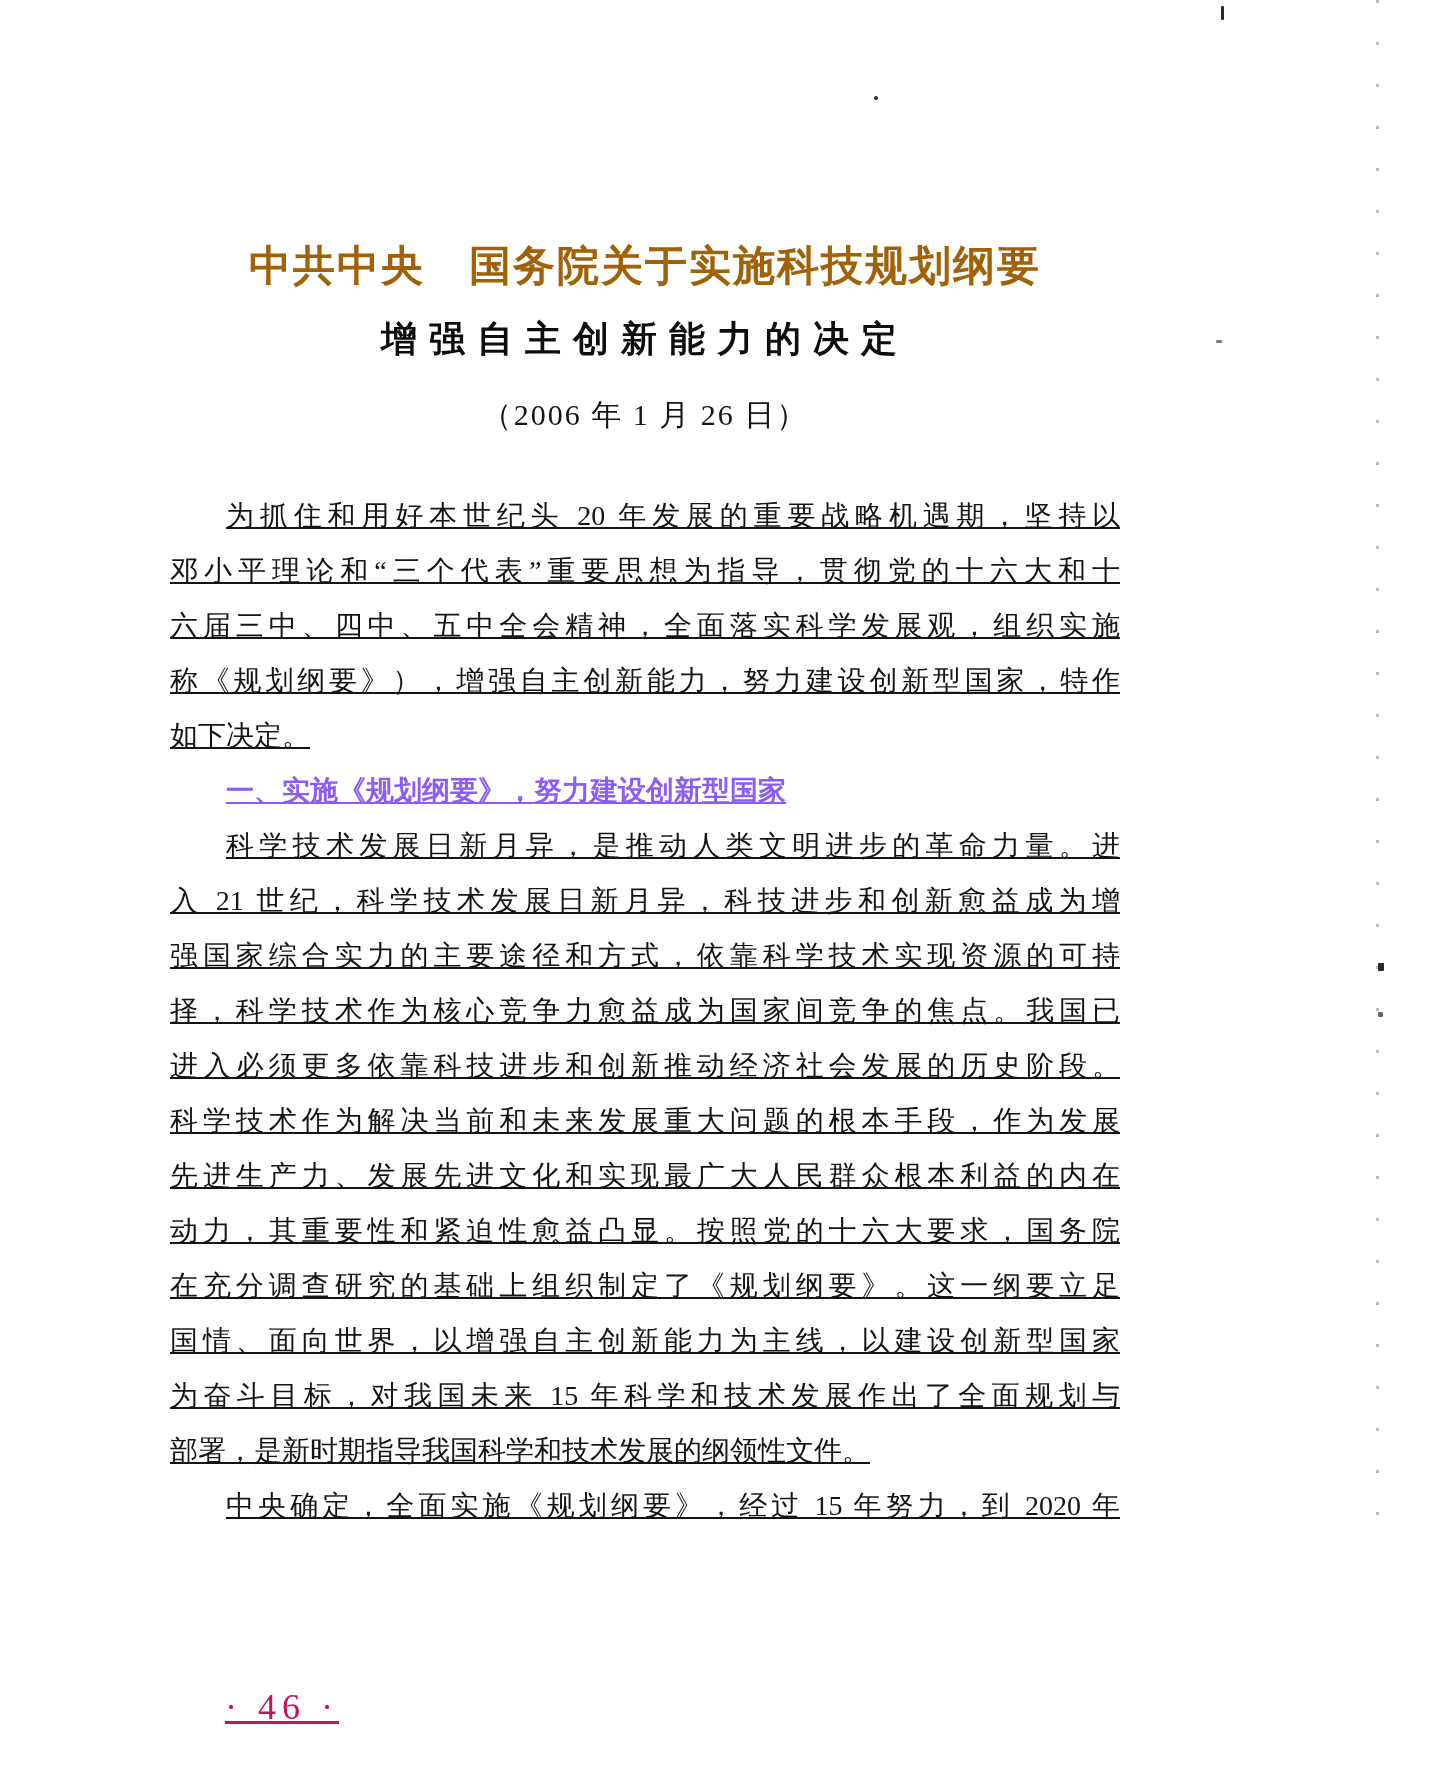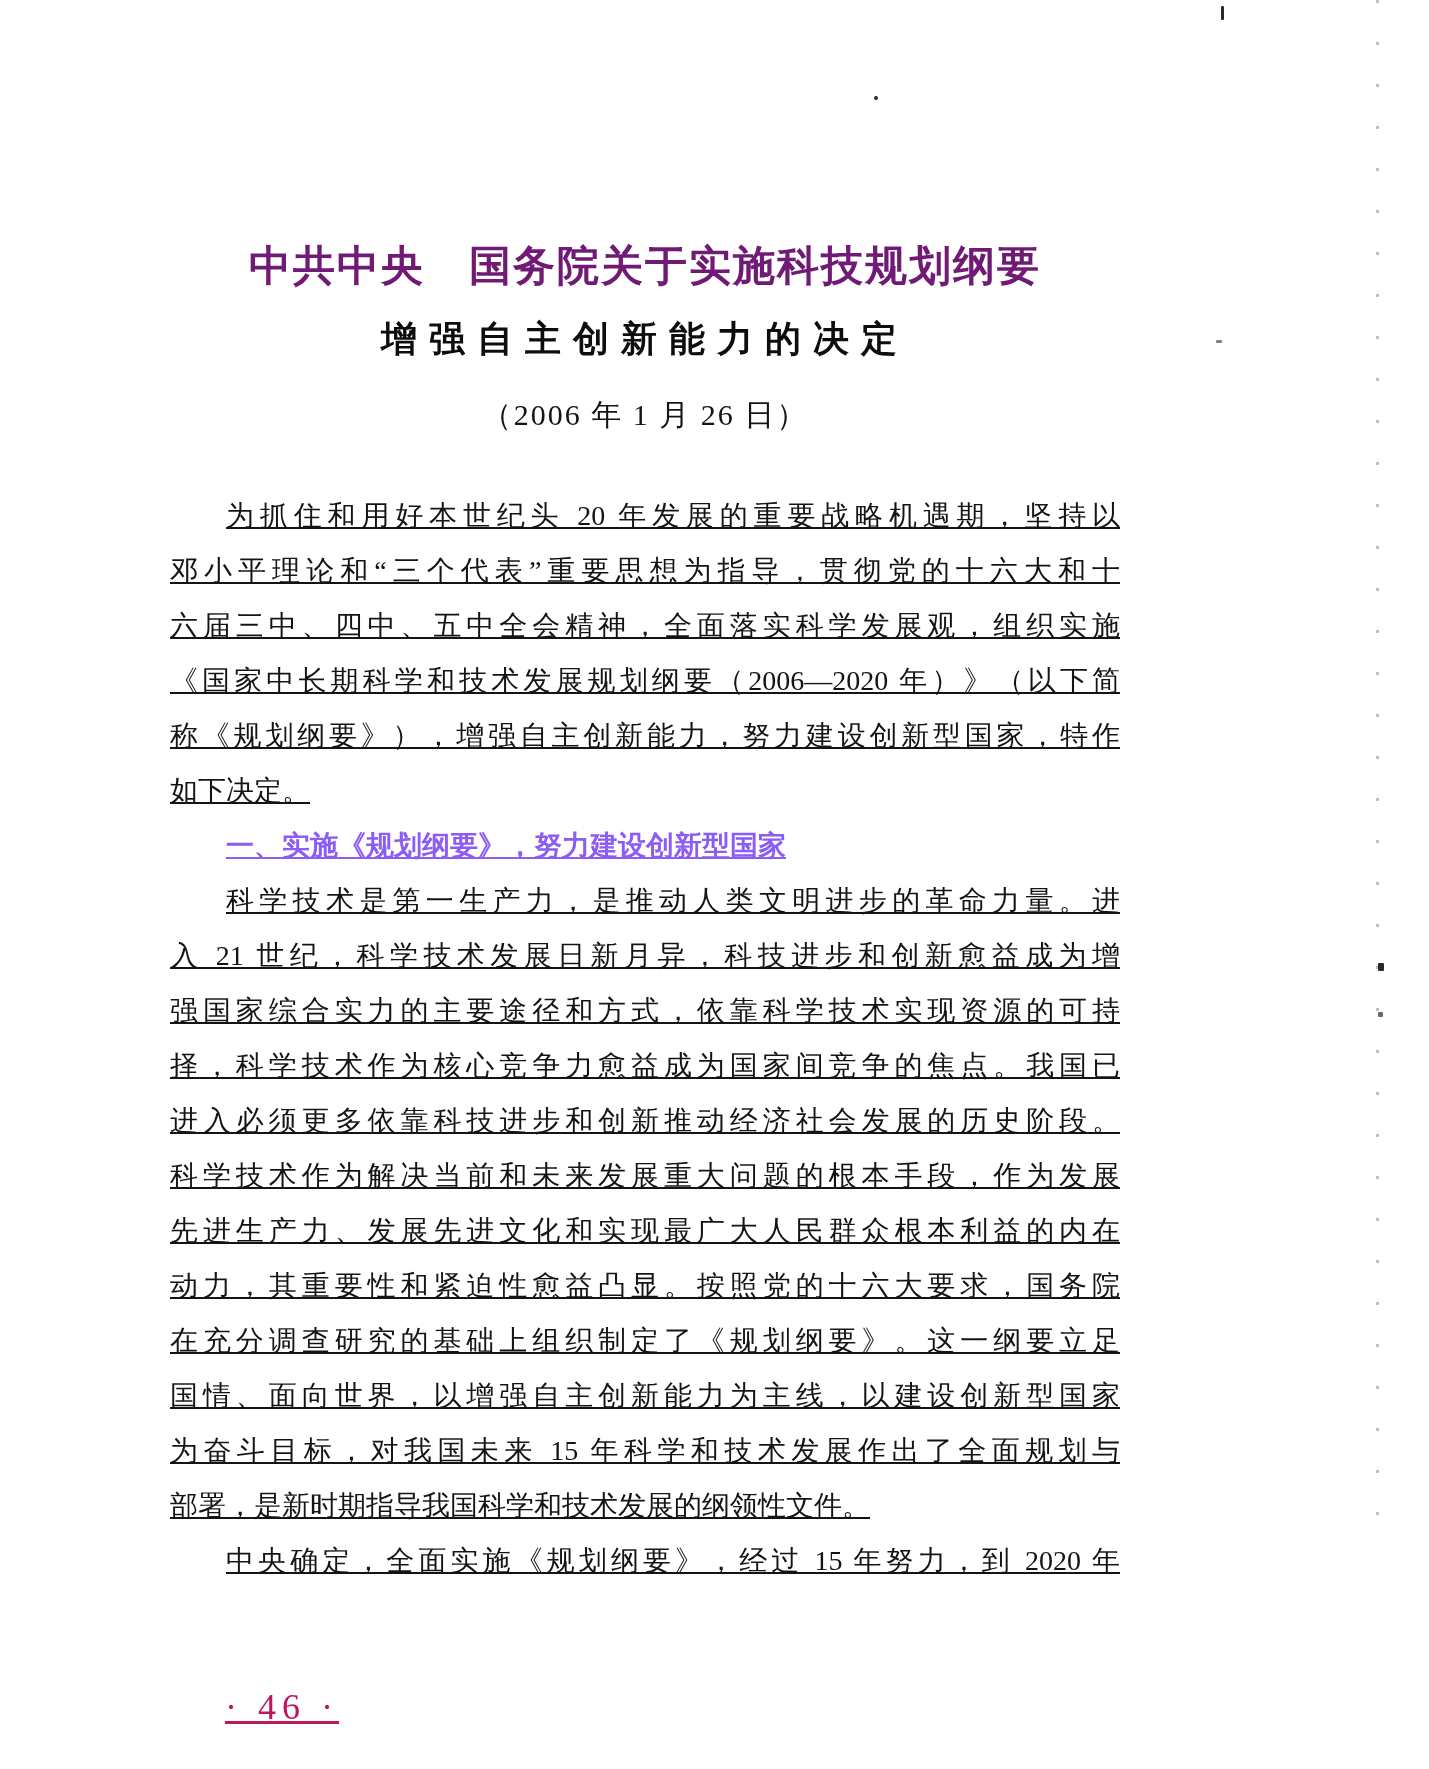--- a/index.html
+++ b/index.html
@@ -17,21 +17,21 @@
     width:950px;
   }
   .doc-title {
     margin-top:243px;
     text-align:center;
     font-family:"Liberation Sans","DejaVu Sans",sans-serif;
     font-weight:bold;
     font-size:42px;
     line-height:1.1;
     letter-spacing:2px;
-    color:#701a75;
+    color:#a16207;
   }
   .doc-title2 {
     margin-top:30px;
     text-align:center;
     font-family:"Liberation Sans","DejaVu Sans",sans-serif;
     font-weight:bold;
     font-size:36px;
     line-height:1.1;
     letter-spacing:12px;
     color:#0d0d0d;
@@ -95,29 +95,28 @@
 <div class="page">
   <div class="content">
     <div class="doc-title">中共中央　国务院关于实施科技规划纲要</div>
     <div class="doc-title2">增强自主创新能力的决定</div>
     <div class="doc-date">（2006 年 1 月 26 日）</div>
     <div class="doc-body">
         <div class="para body">
           <div class="line first fill">为抓住和用好本世纪头 20 年发展的重要战略机遇期，坚持以</div>
           <div class="line fill">邓小平理论和“三个代表”重要思想为指导，贯彻党的十六大和十</div>
           <div class="line fill">六届三中、四中、五中全会精神，全面落实科学发展观，组织实施</div>
-          <div class="line fill">《国家中长期科学和技术发展规划纲要（2006—2020 年）》（以下简</div>
           <div class="line fill">称《规划纲要》），增强自主创新能力，努力建设创新型国家，特作</div>
           <div class="line">如下决定。</div>
         </div>
         <div class="para heading">
           <div class="line first">一、实施《规划纲要》，努力建设创新型国家</div>
         </div>
         <div class="para body">
-          <div class="line first fill">科学技术是第一生产力，是推动人类文明进步的革命力量。进</div>
+          <div class="line first fill">科学技术发展日新月异，是推动人类文明进步的革命力量。进</div>
           <div class="line fill">入 21 世纪，科学技术发展日新月异，科技进步和创新愈益成为增</div>
           <div class="line fill">强国家综合实力的主要途径和方式，依靠科学技术实现资源的可持</div>
           <div class="line fill">择，科学技术作为核心竞争力愈益成为国家间竞争的焦点。我国已</div>
           <div class="line fill">进入必须更多依靠科技进步和创新推动经济社会发展的历史阶段。</div>
           <div class="line fill">科学技术作为解决当前和未来发展重大问题的根本手段，作为发展</div>
           <div class="line fill">先进生产力、发展先进文化和实现最广大人民群众根本利益的内在</div>
           <div class="line fill">动力，其重要性和紧迫性愈益凸显。按照党的十六大要求，国务院</div>
           <div class="line fill">在充分调查研究的基础上组织制定了《规划纲要》。这一纲要立足</div>
           <div class="line fill">国情、面向世界，以增强自主创新能力为主线，以建设创新型国家</div>
           <div class="line fill">为奋斗目标，对我国未来 15 年科学和技术发展作出了全面规划与</div>

